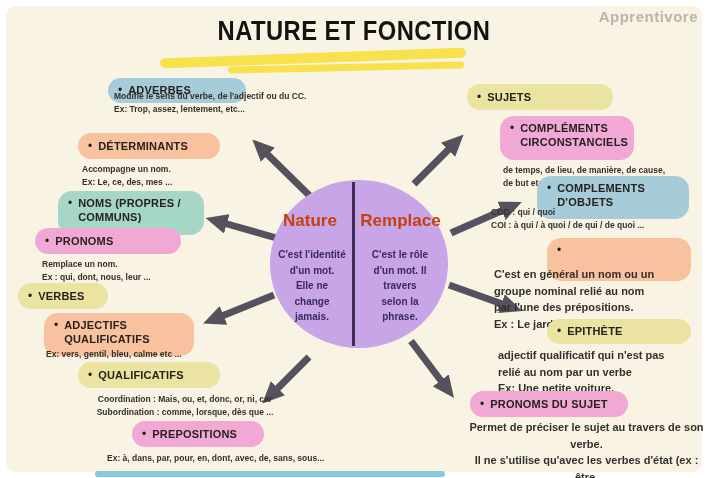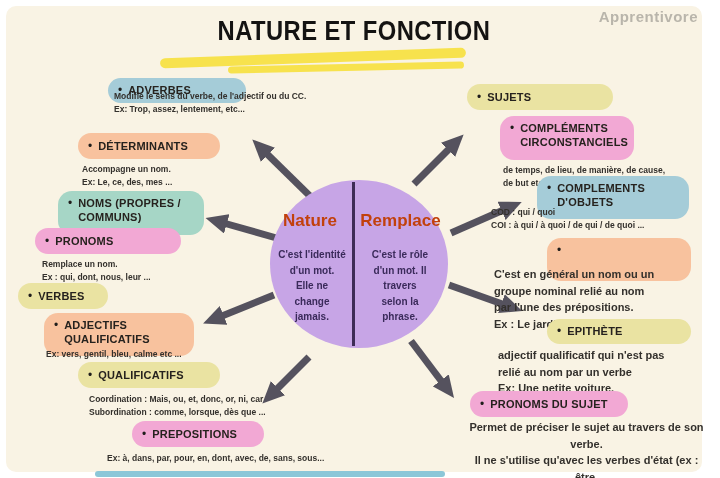--- a/index.html
+++ b/index.html
@@ -54,21 +54,21 @@
   .i10{left:500px;top:116px;width:134px;height:44px;}
   .i11{left:537px;top:176px;width:152px;height:43px;}
   .i12{left:547px;top:238px;width:144px;height:43px;}
   .i13{left:547px;top:319px;width:144px;height:25px;}
   .i14{left:470px;top:391px;width:158px;height:26px;}
 
   .d1{left:114px;top:90px;width:250px;}
   .d2{left:82px;top:163px;width:180px;}
   .d4{left:42px;top:258px;width:180px;}
   .d6{left:46px;top:348px;width:200px;}
-  .d7{left:89px;top:393px;width:240px;}
+  .d7{left:65px;top:393px;width:240px;text-align:center;}
   .d8{left:107px;top:452px;width:260px;}
   .d10{left:503px;top:164px;width:210px;}
   .d11{left:491px;top:206px;width:210px;}
   .d12{left:494px;top:266px;width:205px;}
   .d13{left:498px;top:347px;width:200px;}
   .d14{left:464px;top:419px;width:245px;text-align:center;}
 
   .bottom-line{position:absolute;left:95px;top:471px;width:350px;height:6px;border-radius:4px;background:#8bc7d8;z-index:2;}
 </style>
 </head>

